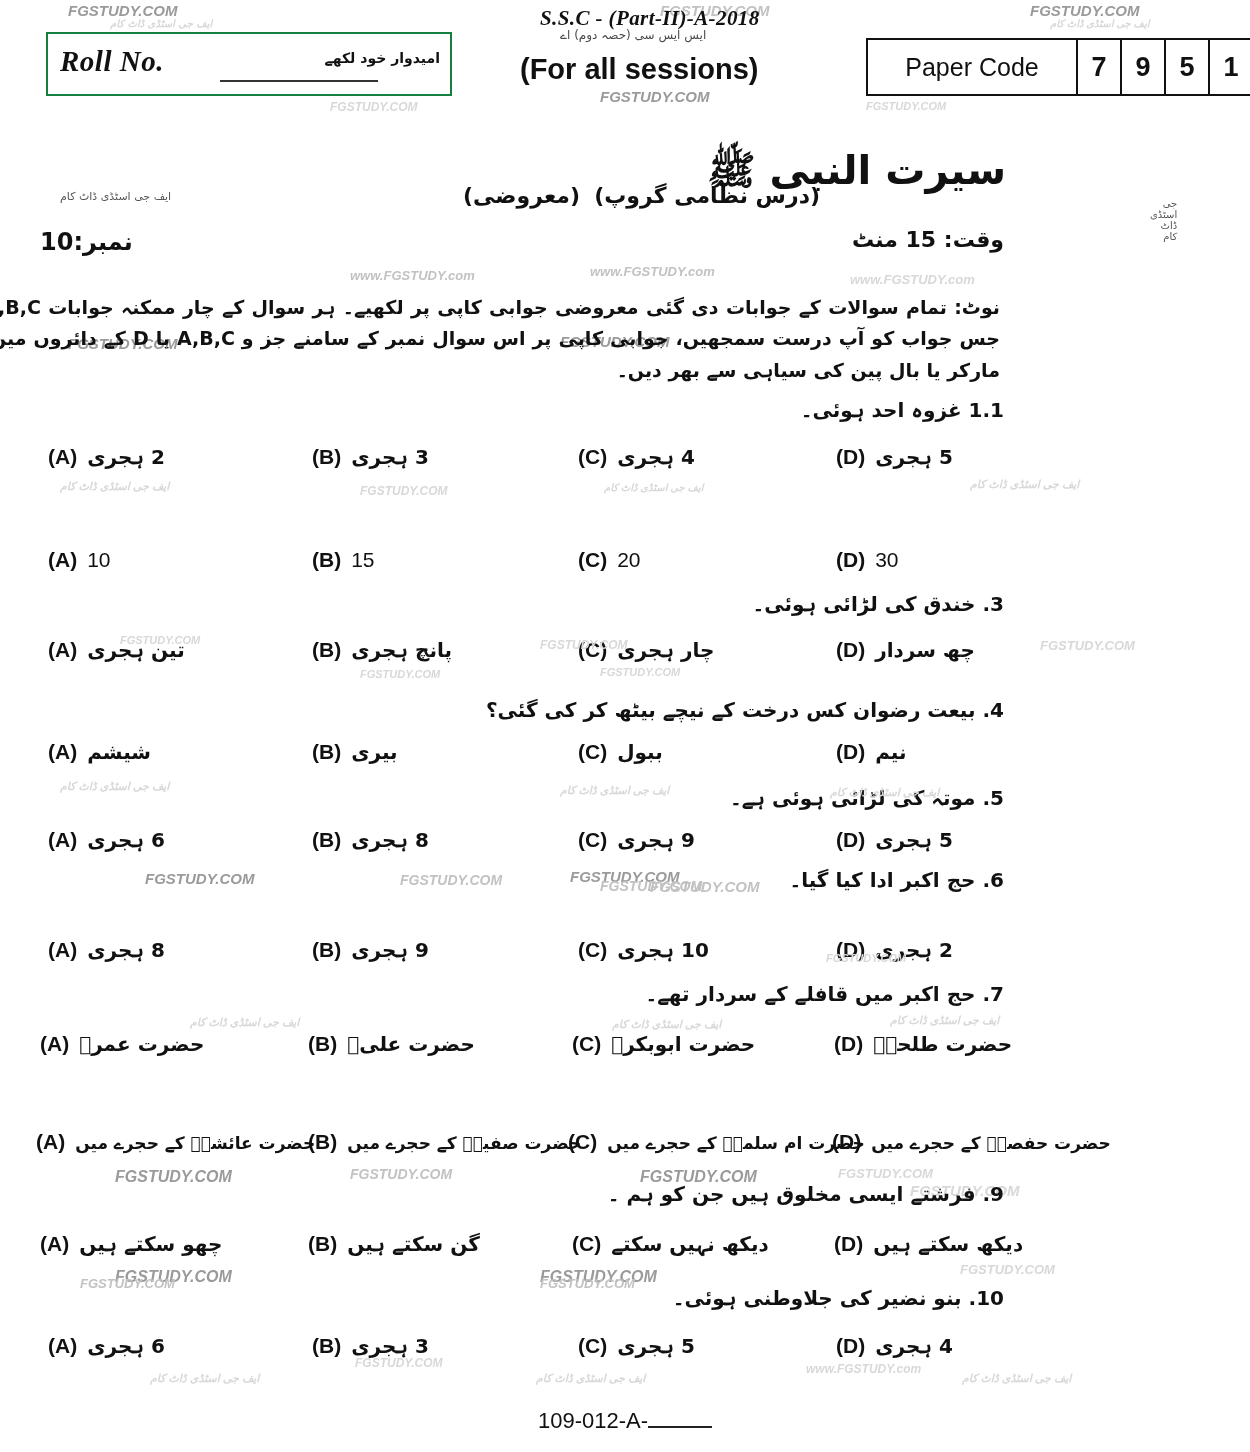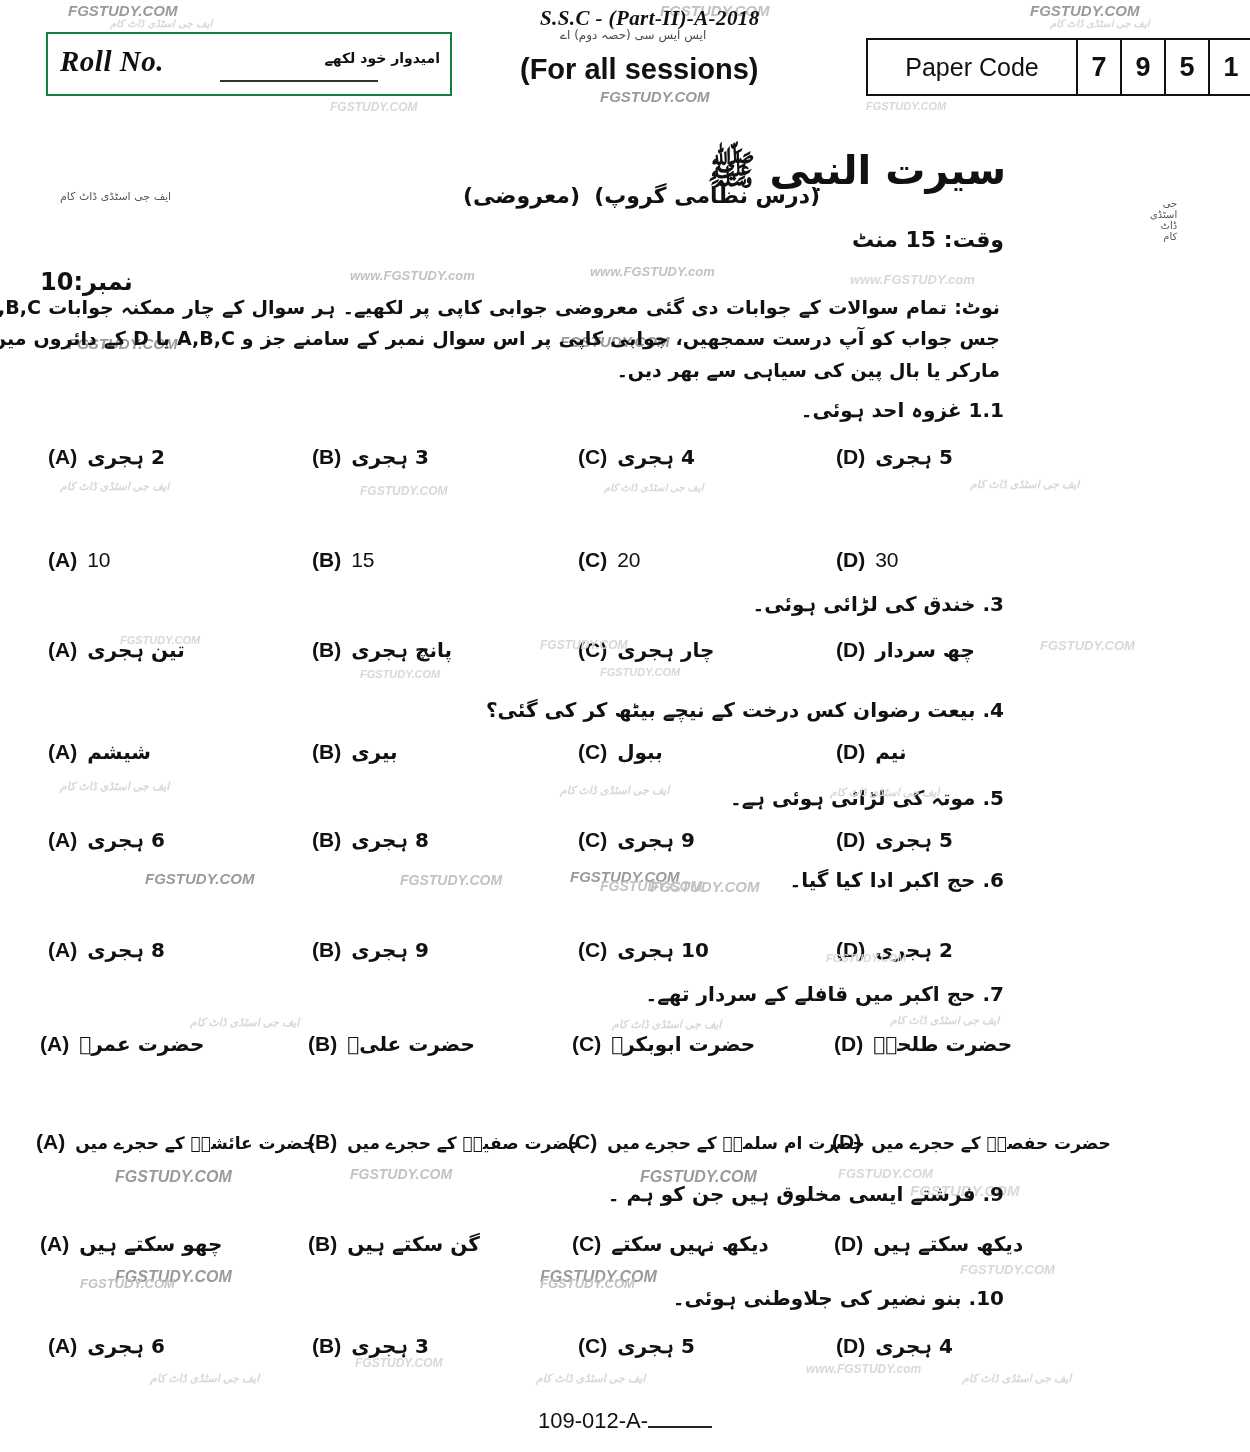--- a/index.html
+++ b/index.html
@@ -202,21 +202,20 @@
   }
   .marks-line {
     position: absolute;
     left: 40px;
     top: 228px;
     font-size: 24px;
     direction: rtl;
     font-family: "DejaVu Sans", sans-serif;
     font-weight: bold;
     white-space: nowrap;
-    margin-top: 40px;
   }
   .marks-wm {
     position: absolute;
     left: 60px;
     top: 190px;
     font-size: 11px;
     color: #555;
     direction: rtl;
     font-family: "DejaVu Sans", sans-serif;
   }

